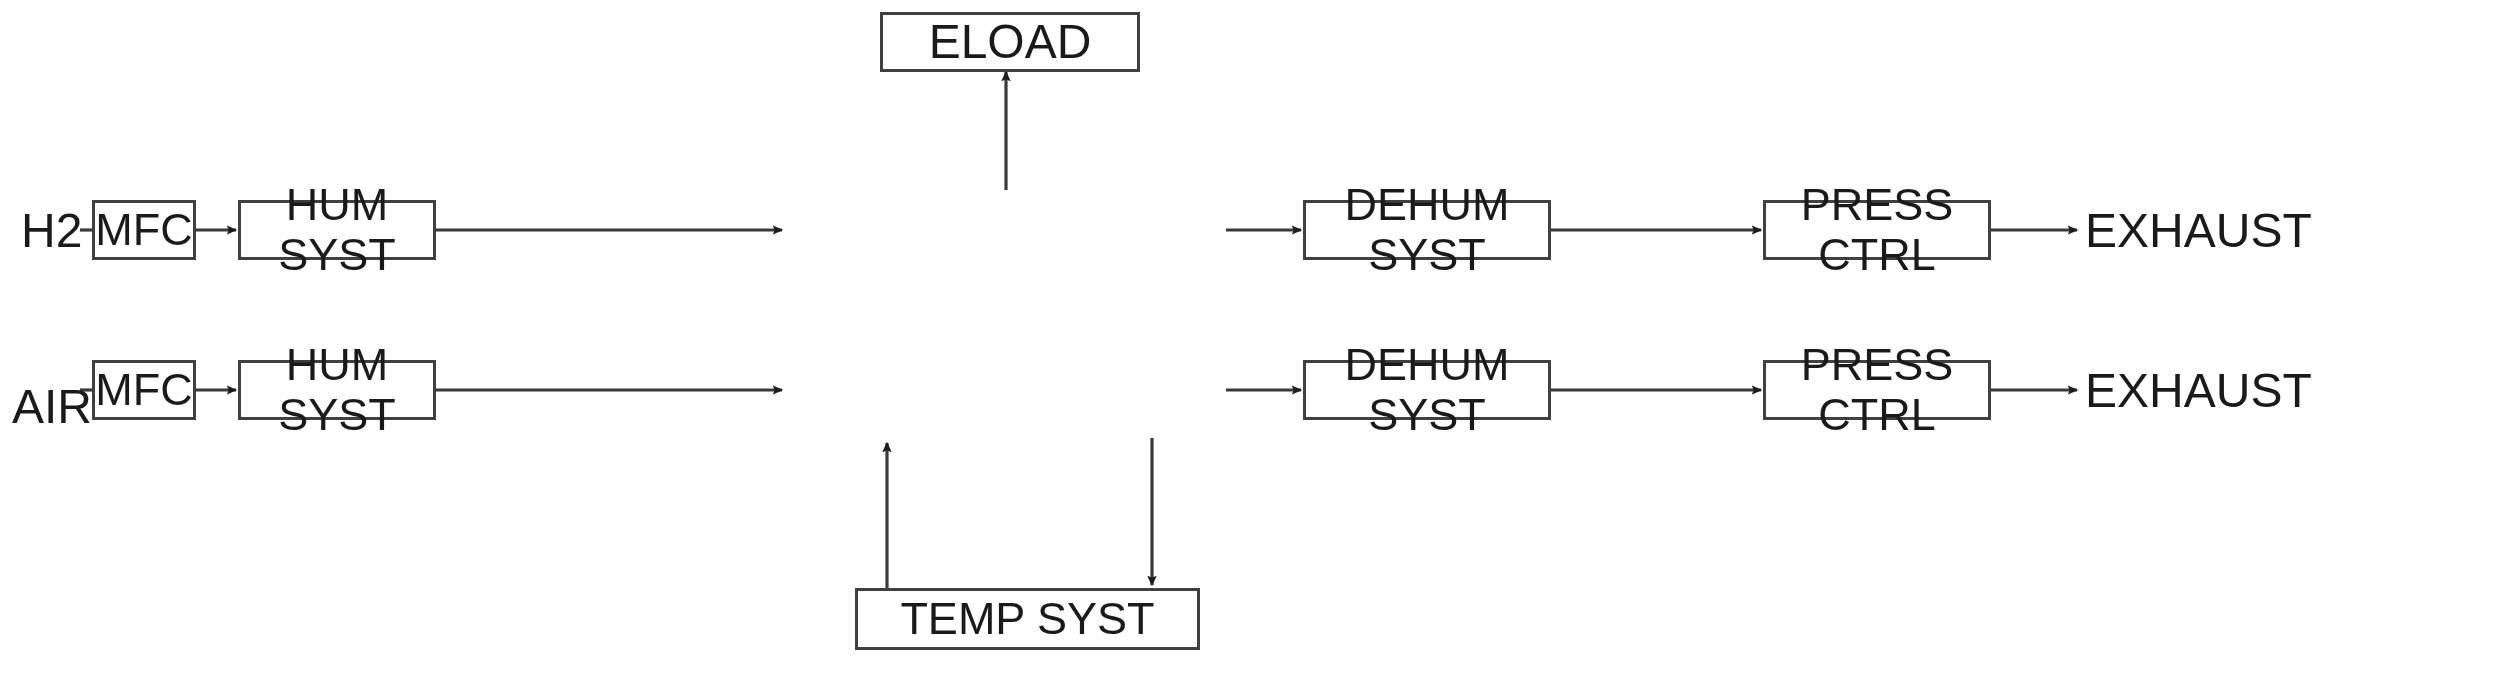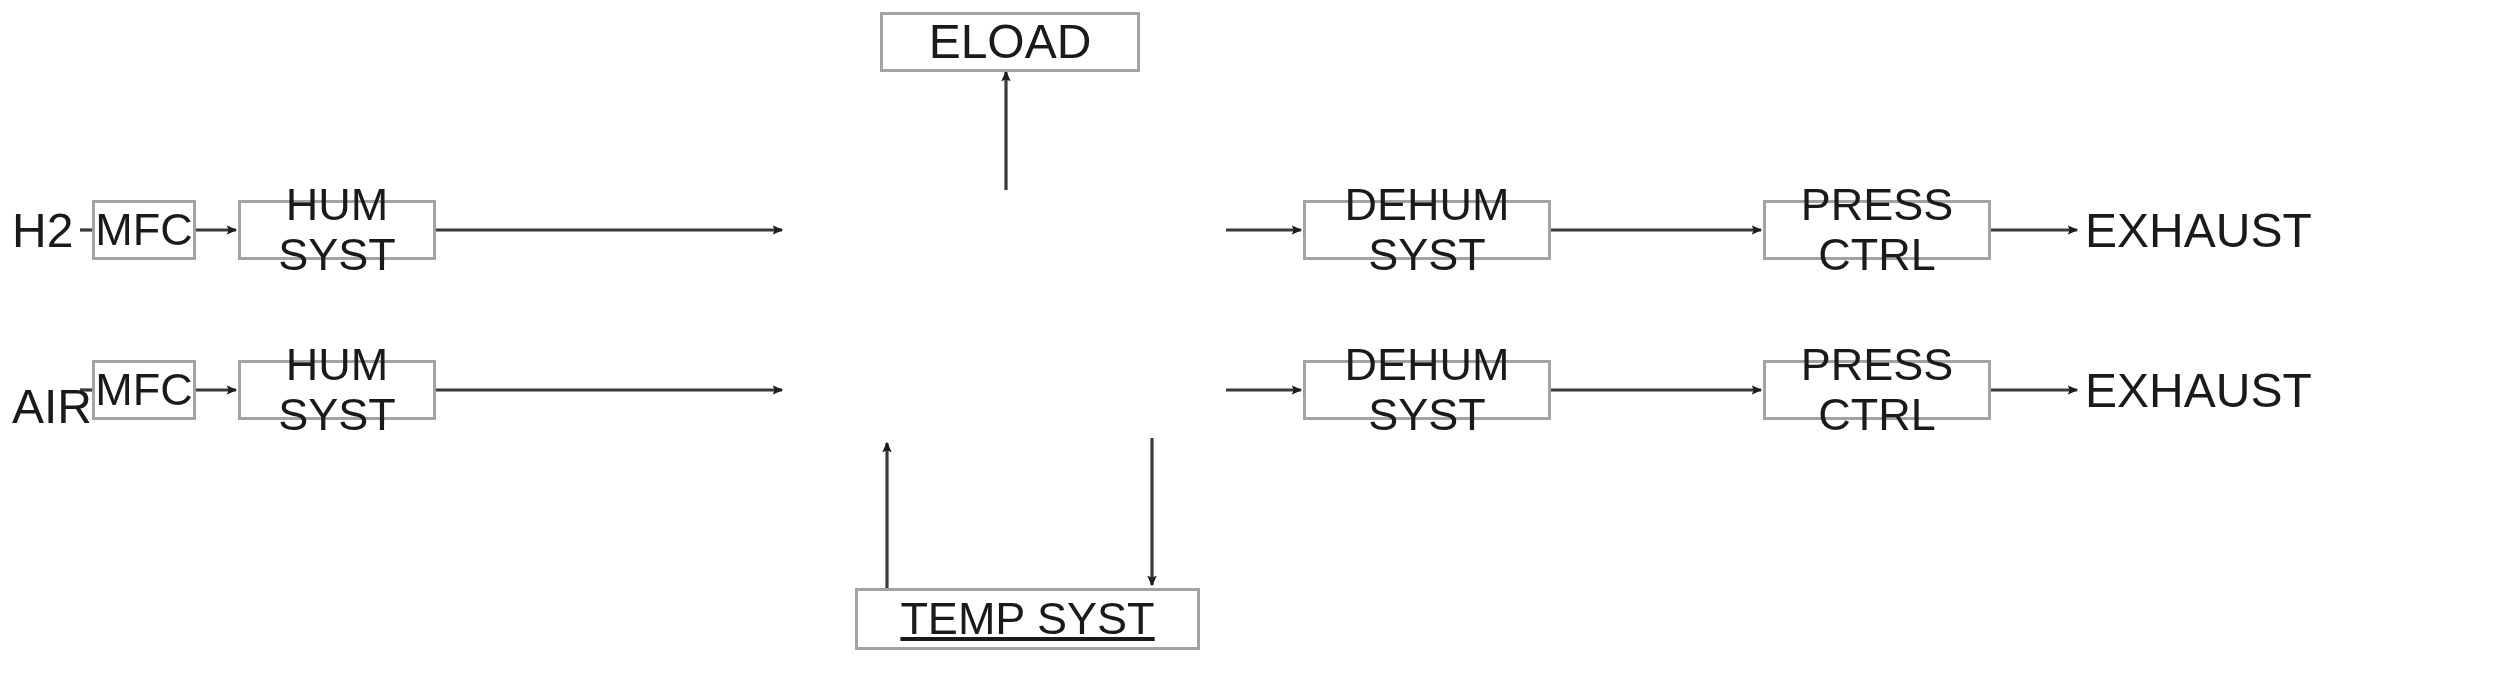--- a/index.html
+++ b/index.html
@@ -11,21 +11,21 @@
     position: relative;
     width: 2515px;
     height: 679px;
     background: #ffffff;
     font-family: "Liberation Sans", sans-serif;
     overflow: hidden;
   }
   .node-box {
     position: absolute;
     box-sizing: border-box;
-    border: 3px solid #a3a3a3;
+    border: 3px solid #404040;
     background: #ffffff;
     display: flex;
     align-items: center;
     justify-content: center;
     color: #1a1a1a;
     line-height: 1.12;
     text-align: center;
     white-space: pre-line;
   }
   .plain-label {
@@ -119,21 +119,21 @@
       <g>
         <line class="edge-line" x1="887" y1="590" x2="887" y2="443" marker-end="url(#ah)"></line>
       </g>
 
       <g>
         <line class="edge-line" x1="1152" y1="438" x2="1152" y2="585" marker-end="url(#ah)"></line>
       </g>
     </svg>
   </div>
 
-  <div class="plain-label" style="left:12px; top:198px; width:70px; height:64px; font-size:48px; justify-content:flex-start;">H2</div>
+  <div class="plain-label" style="left:21px; top:198px; width:70px; height:64px; font-size:48px; justify-content:flex-start;">H2</div>
 
   <div class="plain-label" style="left:12px; top:358px; width:76px; height:64px; font-size:48px; justify-content:flex-start;margin-top:16px;">AIR</div>
 
   <div class="plain-label" style="left:2085px; top:198px; height:64px; font-size:48px;">EXHAUST</div>
 
   <div class="plain-label" style="left:2085px; top:358px; height:64px; font-size:48px;">EXHAUST</div>
 
   <div class="node-box" style="left:880px; top:12px; width:260px; height:60px; font-size:48px;">ELOAD</div>
 
   <div class="node-box" style="left:92px; top:200px; width:104px; height:60px; font-size:45px;">MFC</div>
@@ -146,15 +146,15 @@
 
 
   <div class="node-box" style="left:1303px; top:200px; width:248px; height:60px; font-size:45px;">DEHUM SYST</div>
 
   <div class="node-box" style="left:1303px; top:360px; width:248px; height:60px; font-size:45px;">DEHUM SYST</div>
 
   <div class="node-box" style="left:1763px; top:200px; width:228px; height:60px; font-size:45px;">PRESS CTRL</div>
 
   <div class="node-box" style="left:1763px; top:360px; width:228px; height:60px; font-size:45px;">PRESS CTRL</div>
 
-  <div class="node-box" style="left:855px; top:588px; width:345px; height:62px; font-size:45px;text-decoration:underline;">TEMP SYST</div>
+  <div class="node-box" style="left:855px; top:588px; width:345px; height:62px; font-size:45px;">TEMP SYST</div>
 
 </div>
 
 </body></html>

